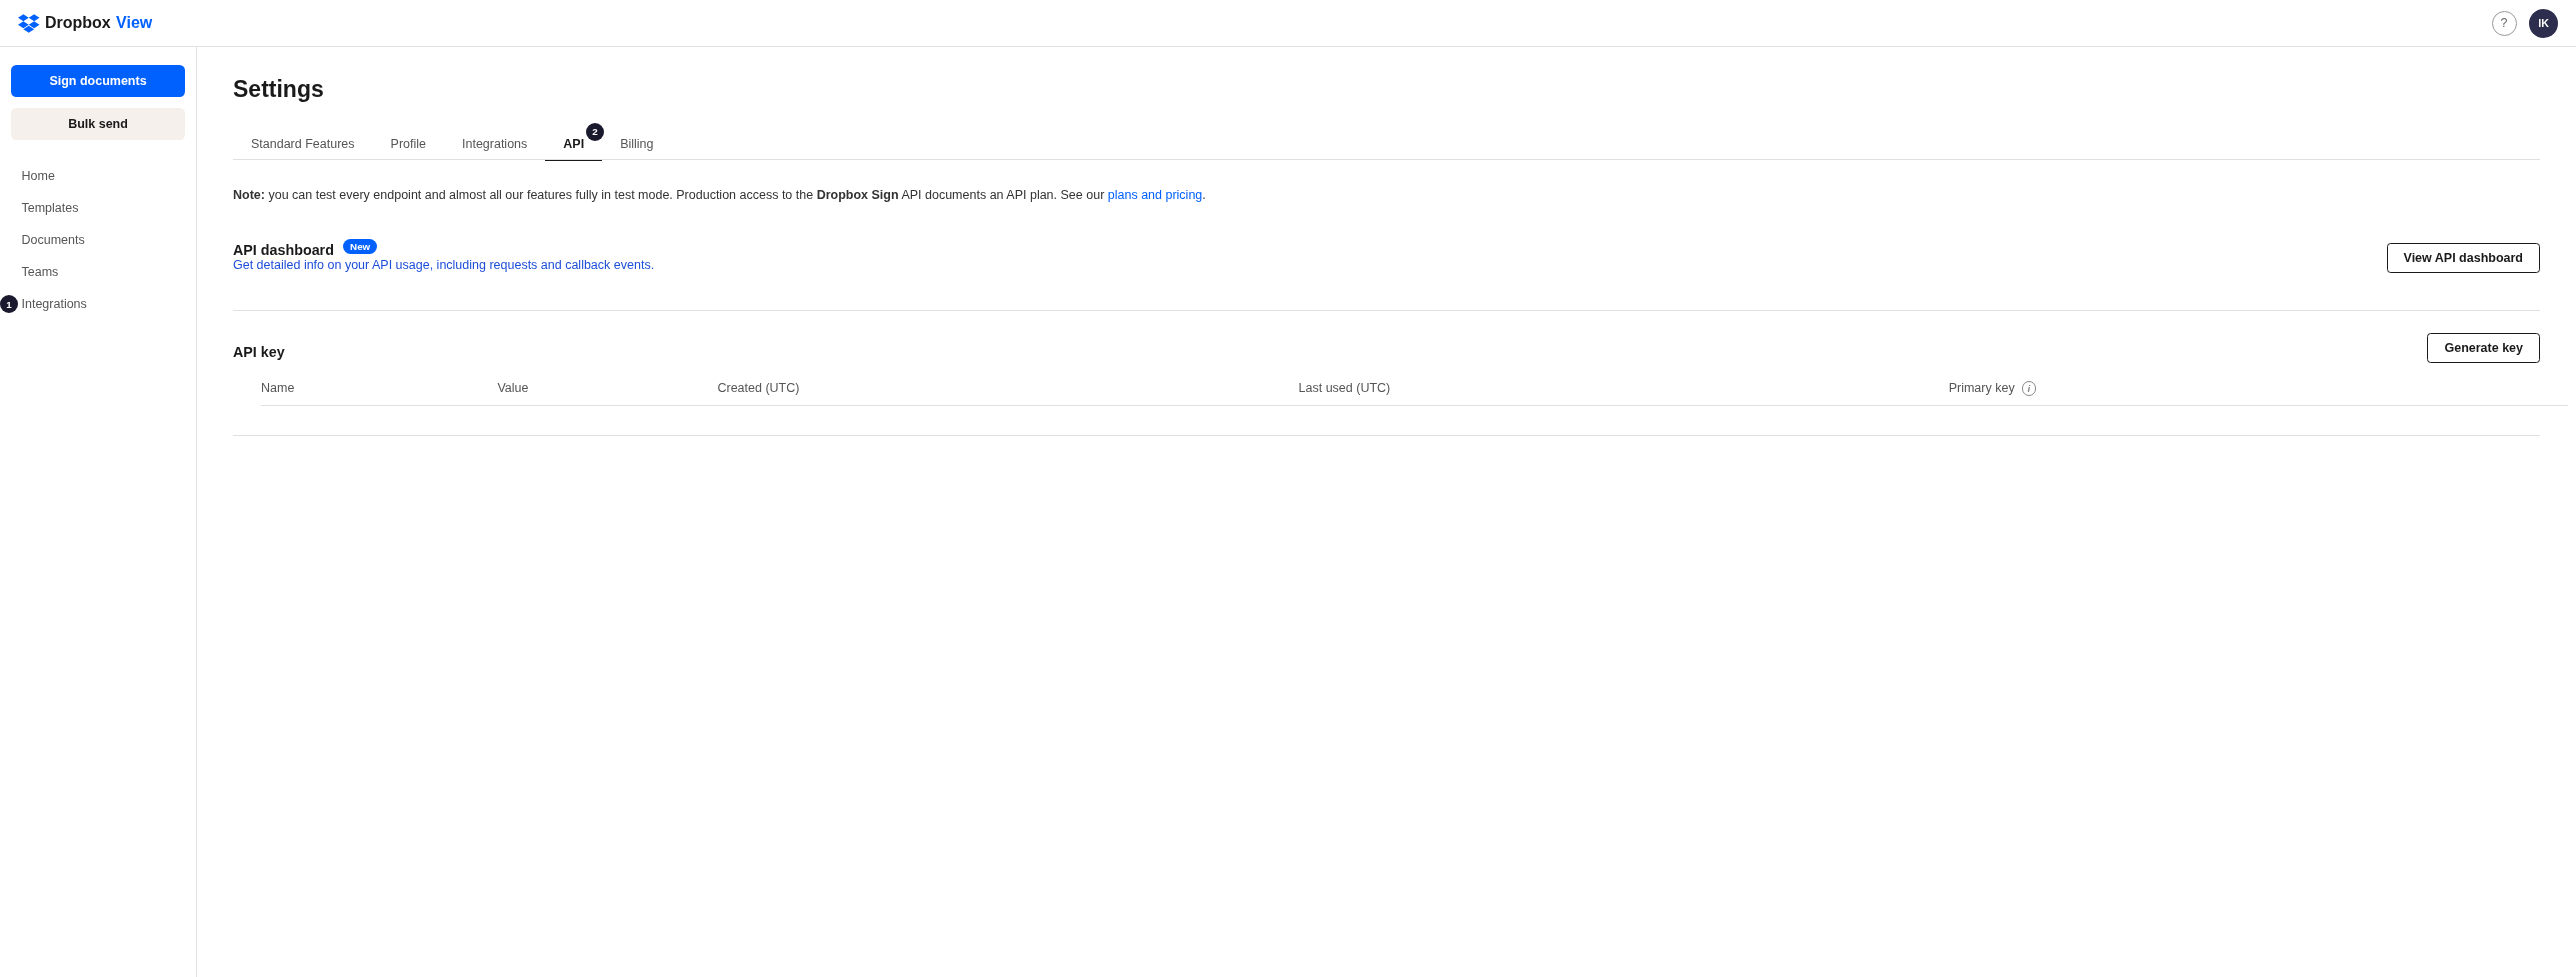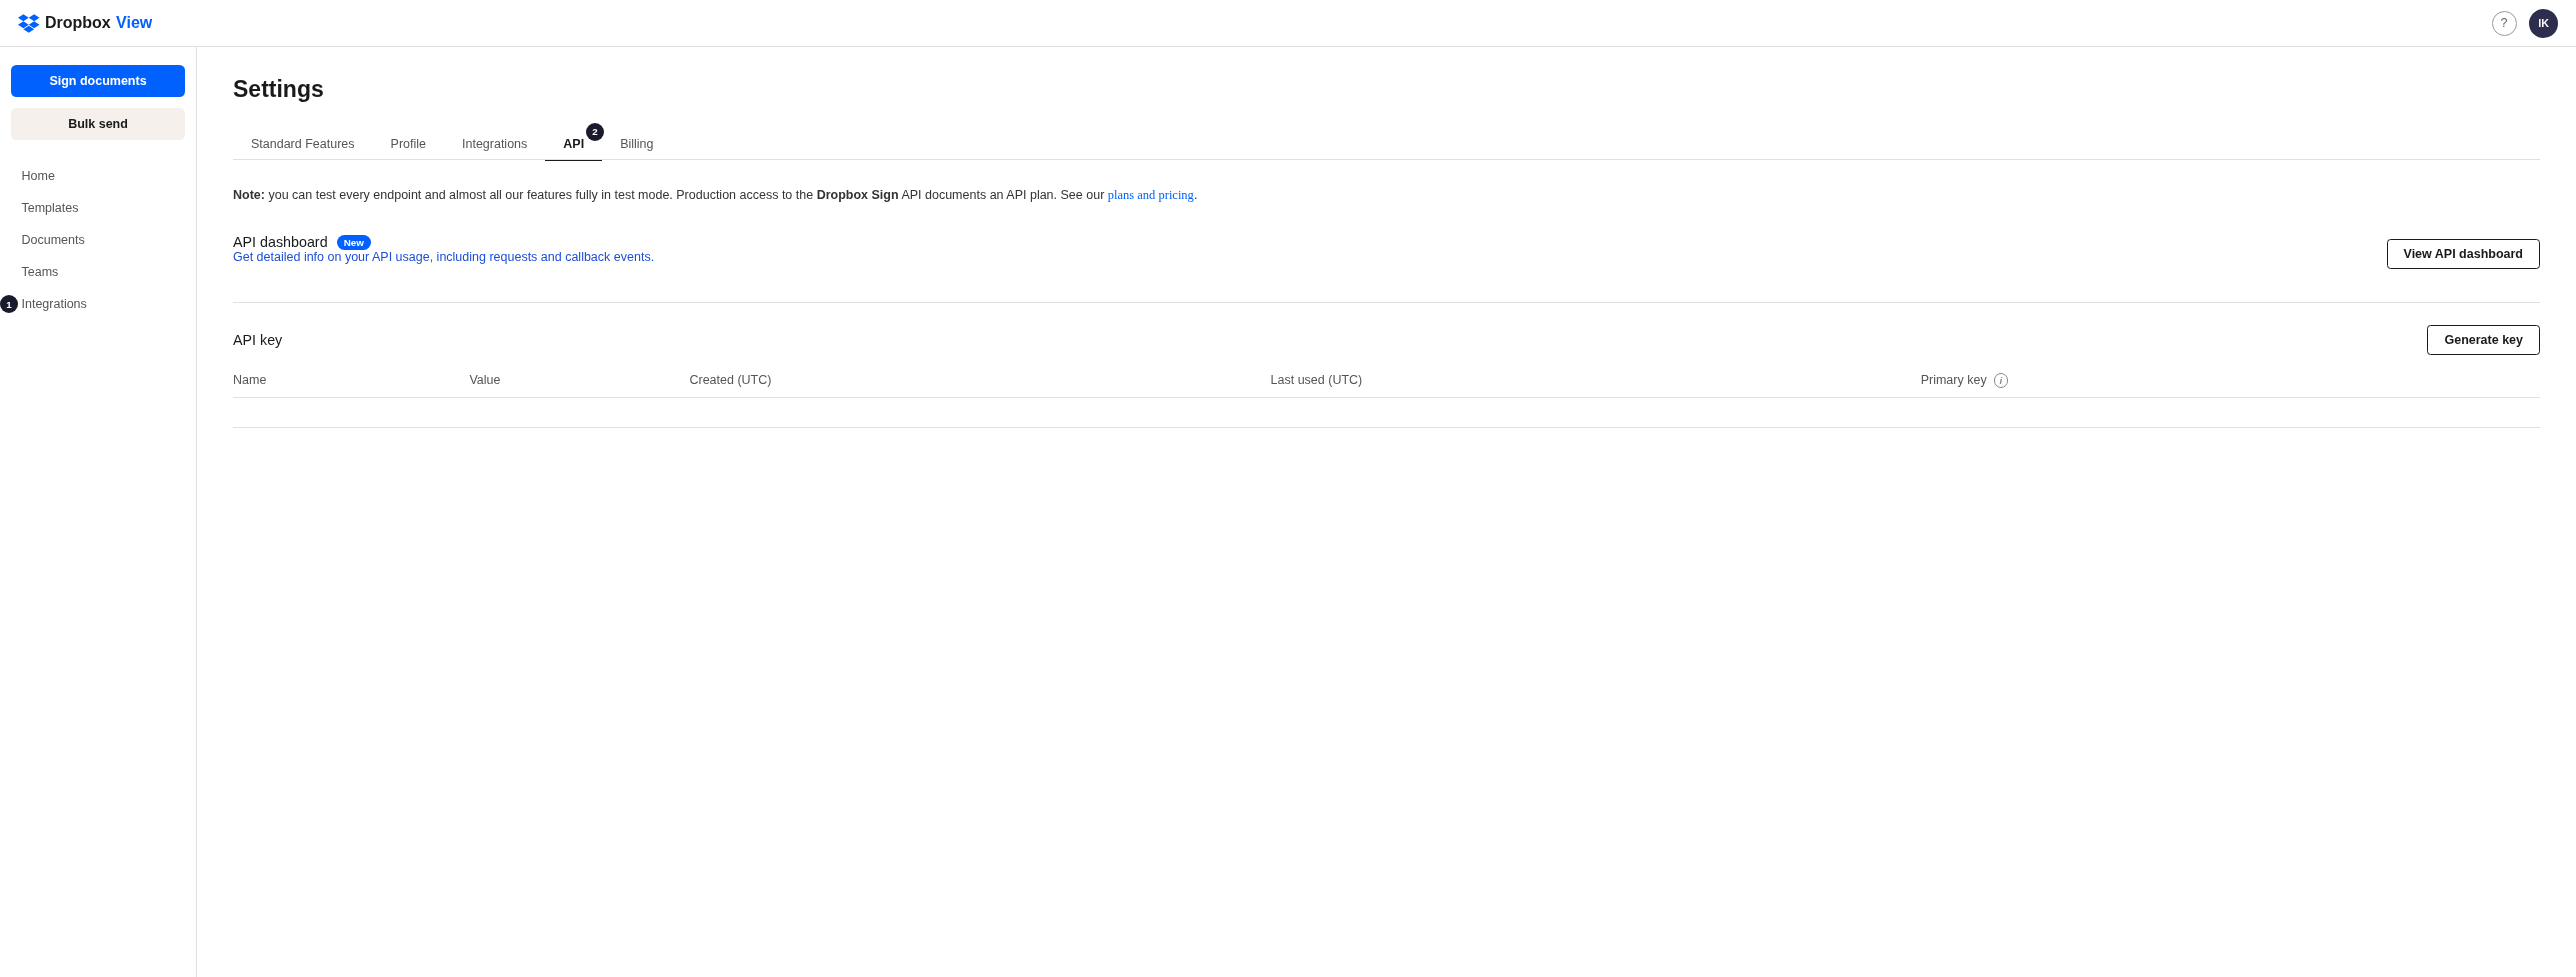--- a/index.html
+++ b/index.html
@@ -171,41 +171,42 @@
     }
 
     
     .note-box {
       font-size: 12.5px;
       color: #333;
       margin-bottom: 29px;
       line-height: 1.6;
     }
     .note-box b { font-weight: 700; }
-    .note-box a { color: #0061ff; text-decoration: none; font-family: Liberation Serif, serif; }
+    .note-box a { color: #0061ff; text-decoration: none; }
 
     
     .section {
       margin-bottom: 29px;
     }
     .section-header {
       display: flex;
       align-items: center;
       justify-content: space-between;
       margin-bottom: 9px;
     }
     .section-title-row {
       display: flex;
       align-items: center;
       gap: 9px;
     }
     .section-title {
       font-size: 14.3px;
-      font-weight: 400;
-      color: #1a1a1a;
+      font-weight: 700;
+      color: #1a1a1a;
+      margin-top: 8px;
     }
     .new-badge {
       background: #0061ff;
       color: #fff;
       font-size: 9.8px;
       font-weight: 600;
       padding: 1.8px 7.2px;
       border-radius: 9px;
     }
     .section-desc {
@@ -229,20 +230,21 @@
       font-weight: 600;
       cursor: pointer;
       color: #1a1a1a;
     }
 
     
     .api-table {
       width: 100%;
       border-collapse: collapse;
       font-size: 12.5px;
+      margin-left: 28px;
     }
     .api-table th {
       text-align: left;
       font-weight: 500;
       color: #555;
       padding: 9px 0;
       border-bottom: 1.3px solid #e0e0e0;
     }
     .info-icon {
       display: inline-flex;

